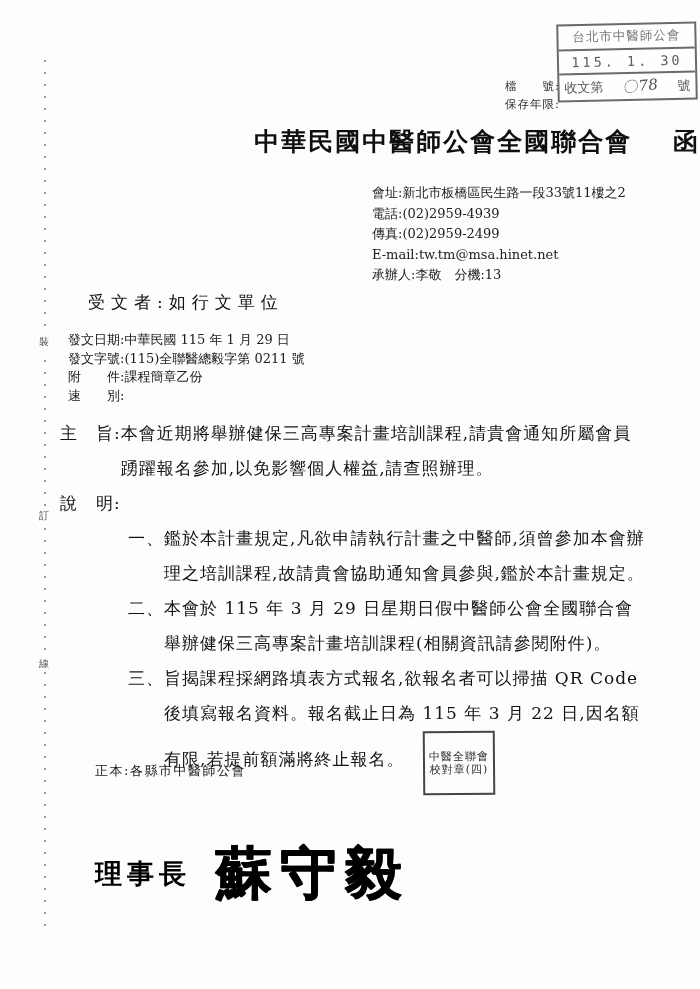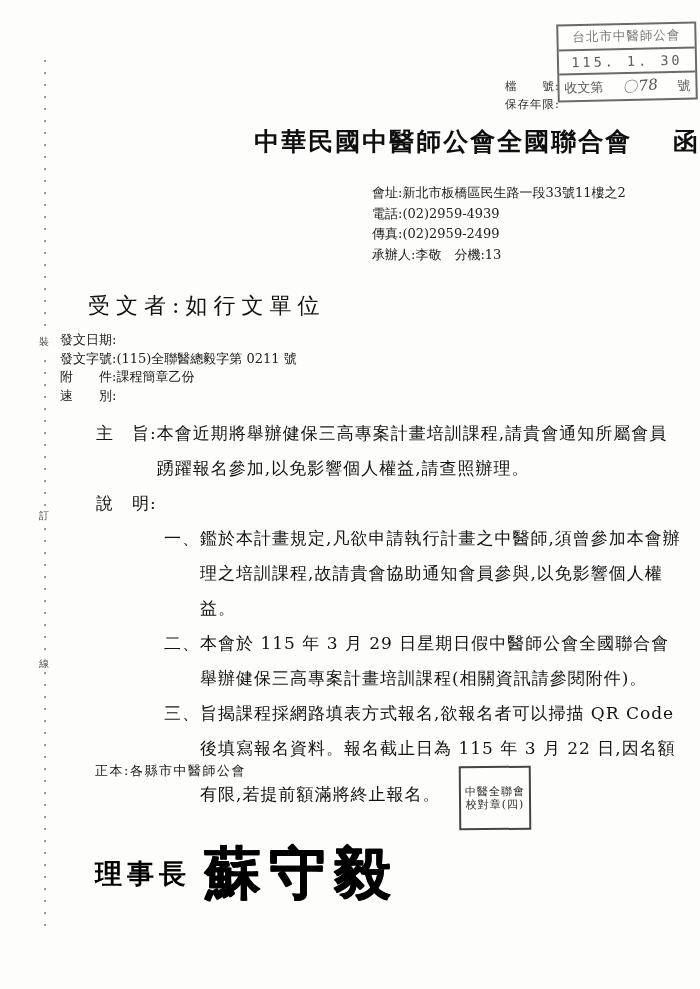--- a/index.html
+++ b/index.html
@@ -31,45 +31,45 @@
   .rs-hand{display:inline-block;transform:skewX(-10deg) rotate(-4deg);font-size:15px;color:#4c4c4c;}
   
   .file-block{position:absolute;left:505px;top:77px;font-size:11.5px;line-height:18px;letter-spacing:1px;color:#2c2c2c;}
   .fb-line{white-space:pre;}
   
   .title-row{position:absolute;left:0;top:125px;width:100%;text-align:right;font-size:25px;font-weight:bold;letter-spacing:2px;color:#0f0f0f;}
   .doc-type{margin-left:30px;}
   
   .contact{position:absolute;left:372px;top:183px;font-size:13px;line-height:20.5px;color:#202020;}
   
-  .recipient{position:absolute;left:88px;top:291px;font-size:22px;letter-spacing:6px;color:#121212;}
+  .recipient{position:absolute;left:88px;top:291px;font-size:17px;letter-spacing:6px;color:#121212;}
   
   .meta{position:absolute;left:60px;top:331px;font-size:13px;line-height:18.5px;color:#202020;}
   .meta-row{display:flex;}
-  .meta-label{white-space:pre;}
+  .meta-label{white-space:pre;margin-left:8px;}
   
-  .body-text{position:absolute;left:60px;top:416px;width:588px;font-size:17px;line-height:35px;letter-spacing:1px;color:#131313;margin-left:36px;}
+  .body-text{position:absolute;left:60px;top:416px;width:588px;font-size:17px;line-height:35px;letter-spacing:1px;color:#131313;}
   .block{display:flex;align-items:flex-start;}
   .blk-label{white-space:pre;flex:0 0 auto;}
   .blk-text{flex:1;}
   .items{margin-left:68px;}
   .item{display:flex;align-items:flex-start;}
   .item-num{white-space:pre;flex:0 0 auto;}
   .item-text{flex:1;}
   
   .proof-stamp{
     display:inline-block;border:2px solid #454545;padding:17px 4px;
     font-size:11px;line-height:13px;letter-spacing:1px;color:#2a2a2a;
     vertical-align:-8px;margin-left:12px;transform:rotate(-.5deg);
   }
   .proof-line{display:block;text-align:center;}
   
   .distribution{position:absolute;left:95px;top:761px;font-size:13px;line-height:19.5px;letter-spacing:1.5px;color:#1b1b1b;}
   
-  .signature{position:absolute;left:95px;top:836px;display:flex;align-items:center;gap:13px;color:#000;}
+  .signature{position:absolute;left:95px;top:836px;display:flex;align-items:center;gap:24px;color:#000;}
   .sig-title{font-size:27px;font-weight:600;letter-spacing:5px;}
   .sig-name{
     font-size:56px;font-weight:900;letter-spacing:9px;
     text-shadow:1px 0 currentColor,0 1px currentColor,1px 1px currentColor;
   }
 </style>
 </head>
 <body>
 
 <div class="page">
@@ -97,28 +97,30 @@
 
   <div class="title-row">
     <span>中華民國中醫師公會全國聯合會</span>
     <span class="doc-type">函</span>
   </div>
 
   <div class="contact">
     <div>會址:新北市板橋區民生路一段33號11樓之2</div>
     <div>電話:(02)2959-4939</div>
     <div>傳真:(02)2959-2499</div>
+    <div>E-mail:tw.tm@msa.hinet.net</div>
     <div>承辦人:李敬　分機:13</div>
   </div>
 
   <div class="recipient">受文者:如行文單位</div>
 
   <div class="meta">
     <div class="meta-row">
       <span class="meta-label">發文日期:</span>
+      <span>中華民國 115 年 1 月 29 日</span>
     </div>
     <div class="meta-row">
       <span class="meta-label">發文字號:</span>
       <span>(115)全聯醫總毅字第 0211 號</span>
     </div>
     <div class="meta-row">
       <span class="meta-label">附　　件:</span>
       <span>課程簡章乙份</span>
     </div>
     <div class="meta-row">
@@ -129,21 +131,21 @@
 
   <div class="body-text">
     <div class="block">
       <span class="blk-label">主　旨:</span>
       <span class="blk-text">本會近期將舉辦健保三高專案計畫培訓課程,請貴會通知所屬會員踴躍報名參加,以免影響個人權益,請查照辦理。</span>
     </div>
     <div>說　明:</div>
     <div class="items">
       <div class="item">
         <span class="item-num">一、</span>
-        <span class="item-text">鑑於本計畫規定,凡欲申請執行計畫之中醫師,須曾參加本會辦理之培訓課程,故請貴會協助通知會員參與,以免影響個人權益。</span>
+        <span class="item-text">鑑於本計畫規定,凡欲申請執行計畫之中醫師,須曾參加本會辦理之培訓課程,故請貴會協助通知會員參與,鑑於本計畫規定。</span>
       </div>
       <div class="item">
         <span class="item-num">二、</span>
         <span class="item-text">本會於 115 年 3 月 29 日星期日假中醫師公會全國聯合會舉辦健保三高專案計畫培訓課程(相關資訊請參閱附件)。</span>
       </div>
       <div class="item">
         <span class="item-num">三、</span>
         <span class="item-text">
           <span>旨揭課程採網路填表方式報名,欲報名者可以掃描 QR Code 後填寫報名資料。報名截止日為 115 年 3 月 22 日,因名額有限,若提前額滿將終止報名。</span>
           <span class="proof-stamp">

